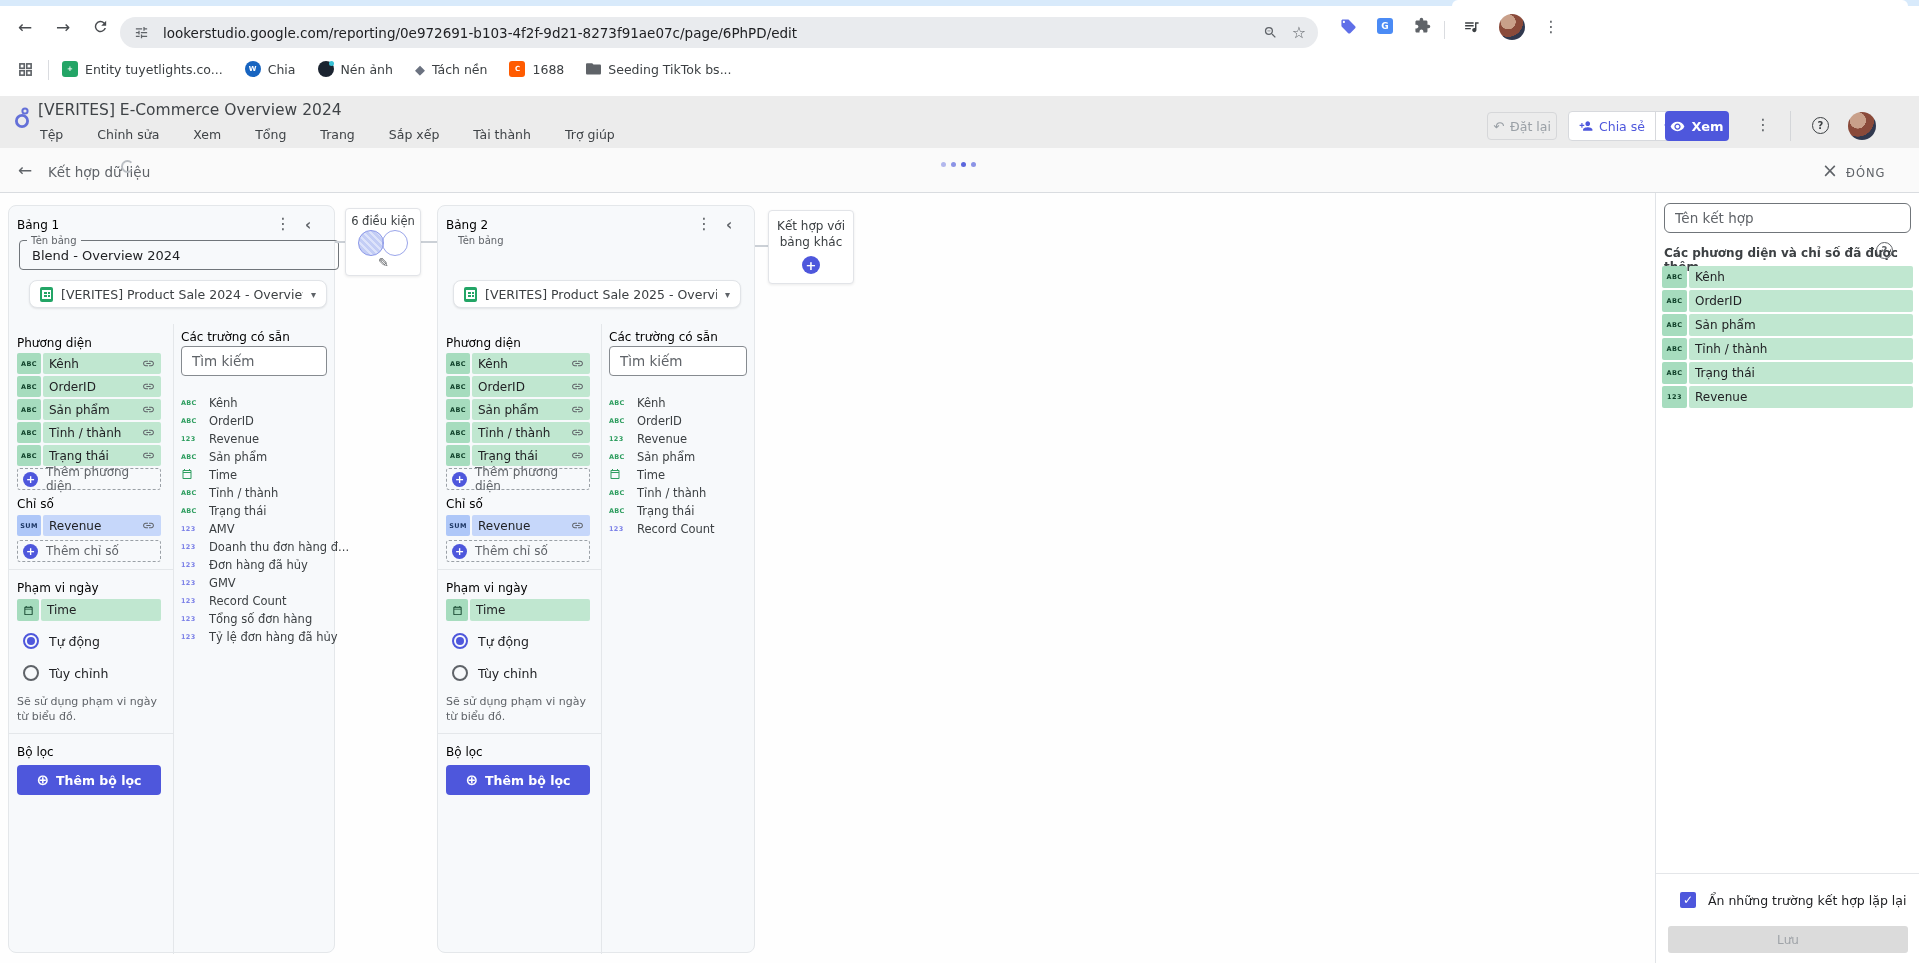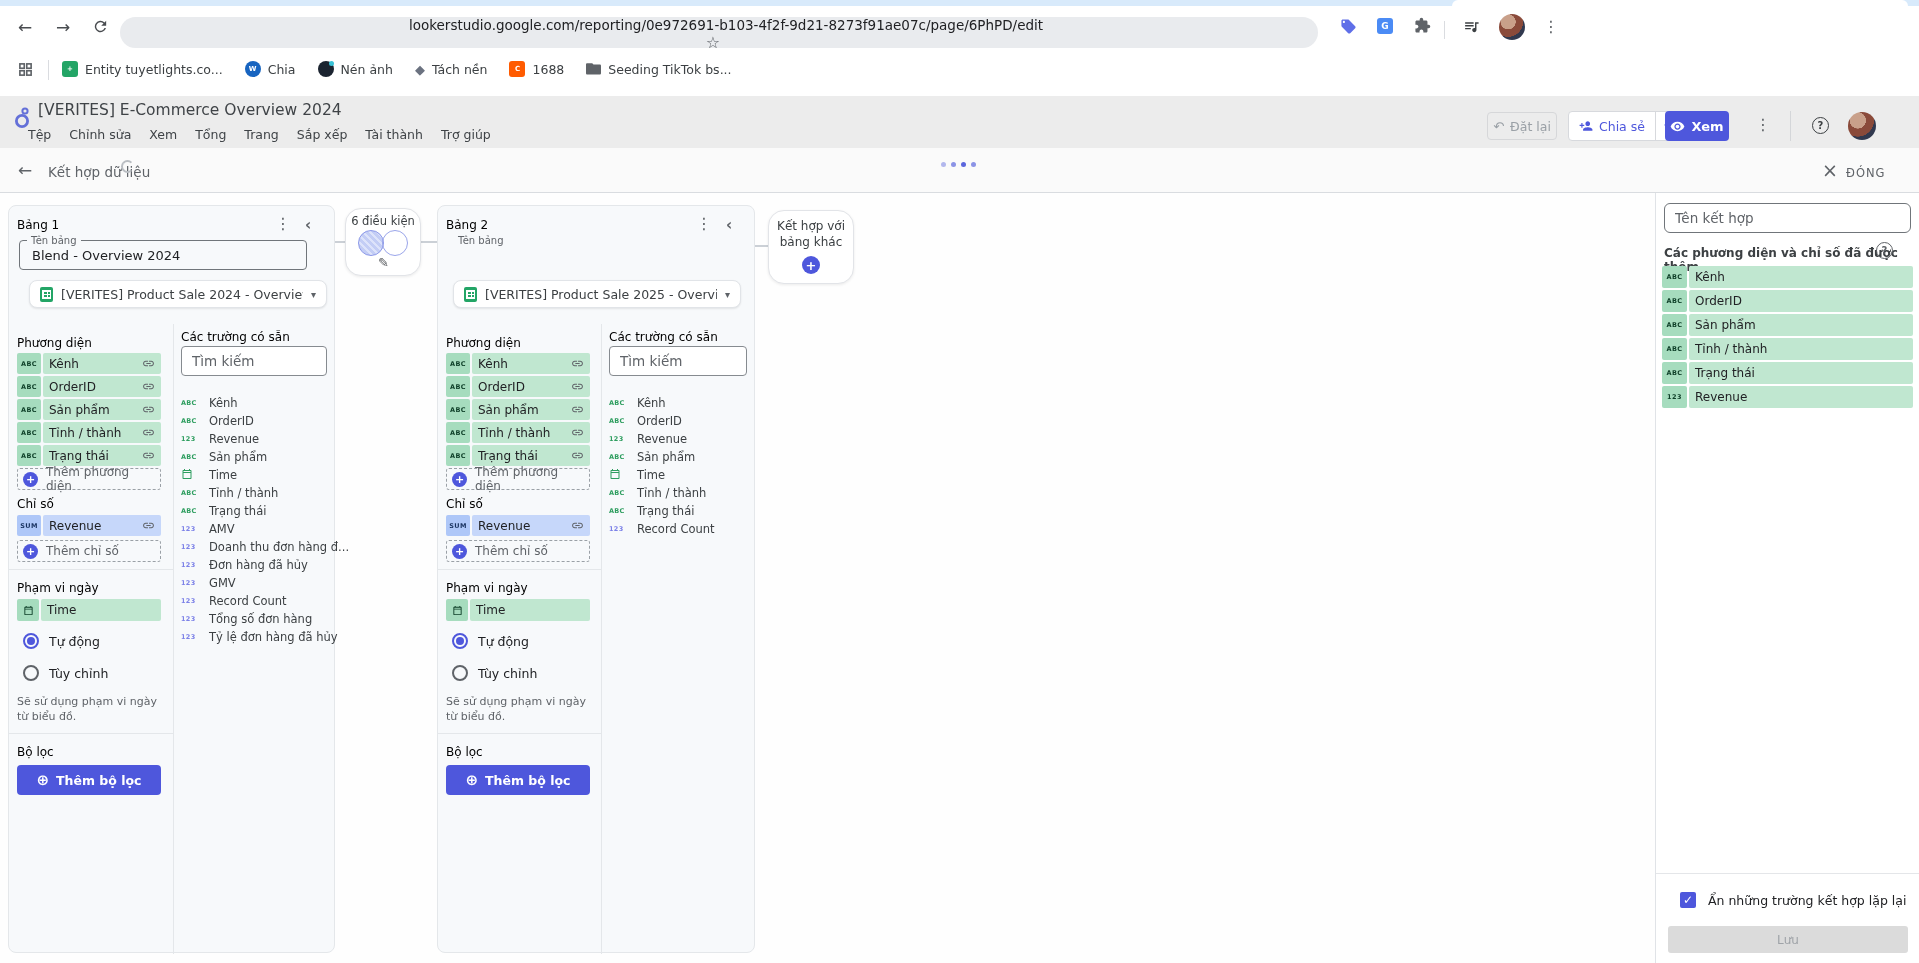--- a/index.html
+++ b/index.html
@@ -6,21 +6,21 @@
 *{margin:0;padding:0;box-sizing:border-box;font-family:"DejaVu Sans","Liberation Sans",sans-serif;}
 body{background:#fff;}
 #screen{position:relative;width:1919px;height:963px;overflow:hidden;background:#fefefe;}
 .a{position:absolute;}
 .f{display:flex;align-items:center;}
 
 #tabstrip{left:0;top:0;width:1919px;height:6px;background:#d8eafb;}
 #tabwhite{left:1452px;top:0;width:456px;height:6px;background:#fff;border-radius:8px 8px 0 0;}
 #toolbar{left:0;top:6px;width:1919px;height:42px;background:#fff;}
 .navic{font-size:17px;color:#494c50;}
-#urlpill{left:120px;top:11px;width:1198px;height:31px;background:#e9ebee;border-radius:16px;display:flex;align-items:center;flex-direction:column;}
+#urlpill{left:120px;top:11px;width:1198px;height:31px;background:#e9ebee;border-radius:16px;display:flex;align-items:center;}
 #urltext{font-size:13.5px;color:#202124;margin-left:14px;}
 #bookmarks{left:0;top:48px;width:1919px;height:48px;background:#fff;}
 .bk{display:flex;align-items:center;gap:7px;font-size:12.5px;color:#3c4043;}
 .bicon{width:16px;height:16px;border-radius:3px;display:flex;align-items:center;justify-content:center;color:#fff;font-size:7px;font-weight:700;flex:none;}
 
 #appheader{left:0;top:96px;width:1919px;height:51px;background:#ececec;}
 #apptitle{font-size:15.5px;color:#3f4347;}
 .menuitem{font-size:12.5px;color:#3f4347;}
 .hbtn{height:28px;border-radius:4px;display:flex;align-items:center;justify-content:center;font-size:12.5px;gap:6px;}
 
@@ -53,21 +53,21 @@
 .radio.sel::after{content:"";position:absolute;inset:2px;background:var(--accent);border-radius:50%;}
 .radiolab{font-size:12.5px;color:#202124;margin-left:10px;}
 .note{font-size:11px;color:#5f6368;line-height:1.35;}
 .filterbtn{position:absolute;left:8px;width:144px;height:30px;background:var(--accent);border-radius:4px;color:#fff;display:flex;align-items:center;justify-content:center;gap:7px;font-size:12.5px;font-weight:600;}
 .search{position:absolute;height:30px;border:1px solid #868b90;border-radius:4px;background:#fff;font-size:13.5px;color:#a21caf;padding:0 10px;outline:none;}
 .search::placeholder{color:#5f6368;}
 .frow{position:absolute;height:17px;display:flex;align-items:center;gap:6px;font-size:11.5px;color:#3c4043;white-space:nowrap;}
 .fi{width:22px;font-size:6.5px;font-weight:700;letter-spacing:.3px;flex:none;}
 .fi.g{color:#2f9e60;}.fi.p{color:#7d82e8;}
 .fi svg{width:12px;height:12px;fill:#2f9e60;}
-.joincard{position:absolute;background:#fff;border:1px solid #e2e4e8;border-radius:16px;box-shadow:0 1px 3px rgba(0,0,0,.08);}
+.joincard{position:absolute;background:#fff;border:1px solid #e2e4e8;border-radius:4px;box-shadow:0 1px 3px rgba(0,0,0,.08);}
 .conn{position:absolute;height:2px;background:#cbd0d6;}
 .vcirc{position:absolute;width:26px;height:26px;border-radius:50%;}
 .rchip{position:absolute;left:6px;width:251px;height:22px;display:flex;}
 #rightpanel{position:absolute;left:1655px;top:0;width:264px;height:770px;background:#fff;border-left:1px solid #e0e3e7;}
 .qicon{width:17px;height:17px;border-radius:50%;border:1.5px solid #5f6368;color:#5f6368;font-size:10px;font-weight:700;display:flex;align-items:center;justify-content:center;}
 .checkbox{width:16px;height:16px;background:var(--accent);border-radius:2px;color:#fff;font-size:12px;display:flex;align-items:center;justify-content:center;}
 .savebtn{position:absolute;left:12px;top:733px;width:240px;height:27px;background:#dbdbdb;border-radius:3px;color:#9fa3a8;font-size:12px;display:flex;align-items:center;justify-content:center;}
 .dots3{font-size:16px;color:#5f6368;}
 .chevl{font-size:15px;color:#5f6368;font-weight:700;}
 .avatar{border-radius:50%;background:radial-gradient(circle at 35% 30%,#c9a08a 0 30%,#8a4a3a 31% 60%,#31394f 61%);}
@@ -151,21 +151,21 @@
         </span>
     </div>
   </div>
 
   <div class="a" id="appheader">
     <svg class="a" style="left:13px;top:9px" width="20" height="26" viewBox="0 0 20 26" fill="none" stroke="#6470d8">
         <circle cx="12" cy="6" r="2.6" stroke-width="2"></circle>
         <circle cx="9" cy="16" r="5.6" stroke-width="2.8"></circle>
       </svg>
     <span class="a" id="apptitle" style="left:38px;top:5px">[VERITES] E-Commerce Overview 2024</span>
-    <div class="a f" style="left:28px;top:31px;gap:18px">
+    <div class="a f" style="left:40px;top:31px;gap:34px">
       <span class="menuitem">Tệp</span>
       <span class="menuitem">Chỉnh sửa</span>
       <span class="menuitem">Xem</span>
       <span class="menuitem">Tổng</span>
       <span class="menuitem">Trang</span>
       <span class="menuitem">Sắp xếp</span>
       <span class="menuitem">Tài thành</span>
       <span class="menuitem">Trợ giúp</span>
     </div>
     <div class="a hbtn" style="left:1487px;top:16px;width:70px;border:1px solid #d6d7d9;color:#9aa0a6">
@@ -204,21 +204,21 @@
     <span class="a" style="left:1846px;top:18px;font-size:11.5px;letter-spacing:1px;color:#5f6368;font-weight:500">ĐÓNG</span>
   </div>
 
   <div class="a" id="canvas">
 
     <div class="card" style="left:8px;top:12px;width:327px;height:748px">
       <span class="a slabel" style="left:8px;top:12px">Bảng 1</span>
       <span class="a dots3" style="left:266px;top:8px">⋮</span>
       <span class="a chevl" style="left:296px;top:10px">‹</span>
       <span class="flabel" style="left:18px;top:29px">Tên bảng</span>
-      <div class="a" style="left:10px;top:34px;width:288px;height:30px">
+      <div class="a" style="left:10px;top:34px;width:320px;height:30px">
         <input class="nameinput" value="Blend - Overview 2024" style="">
       </div>
       <div class="srcsel" style="left:20px;top:74px;width:298px">
         <span class="sheets"></span>
         <span style="overflow:hidden;white-space:nowrap">[VERITES] Product Sale 2024 - Overview 2024</span>
         <span class="caret">▾</span>
       </div>
       <div class="a" style="left:164px;top:118px;width:1px;height:630px;background:#e4e7ea"></div>
 
       <span class="a slabel" style="left:8px;top:130px">Phương diện</span>

